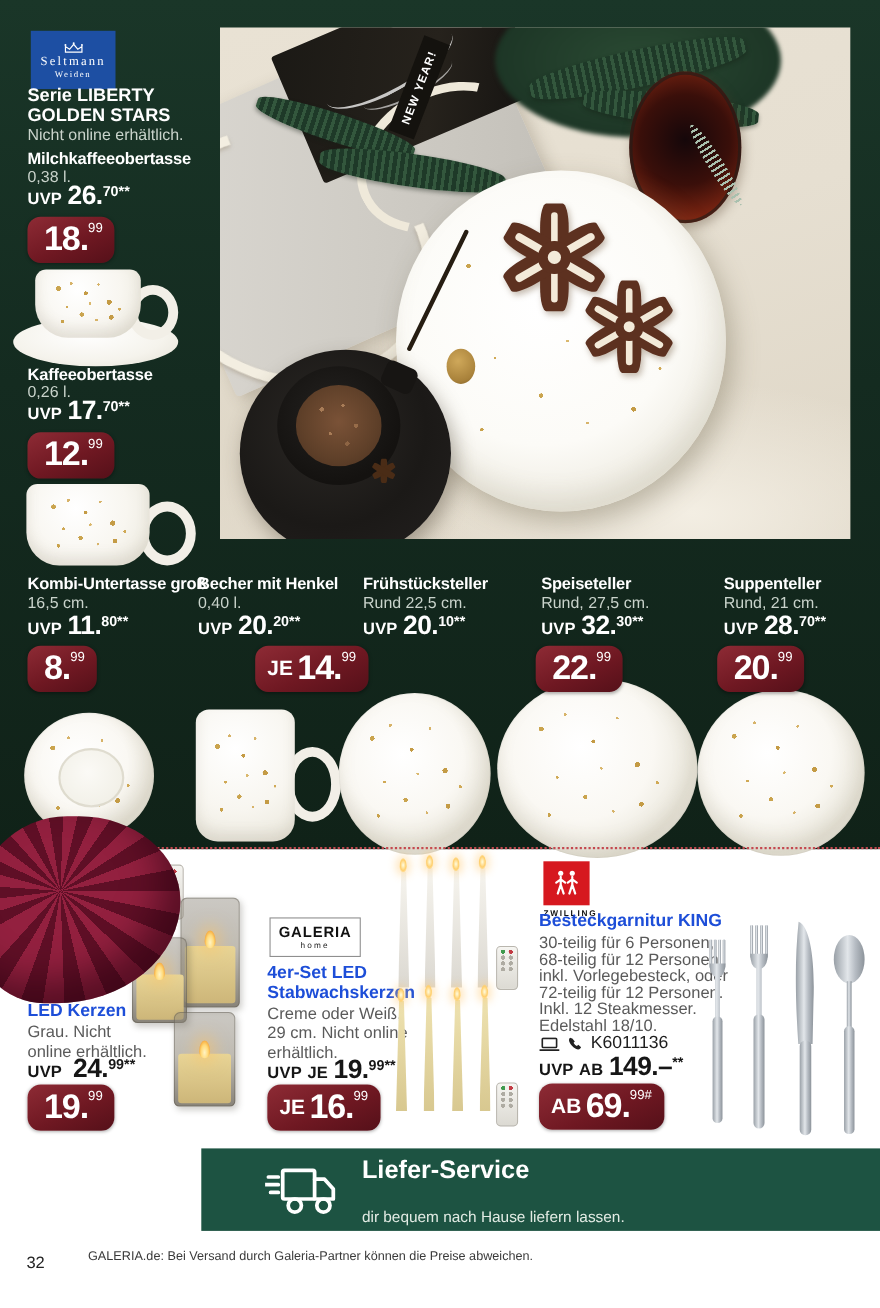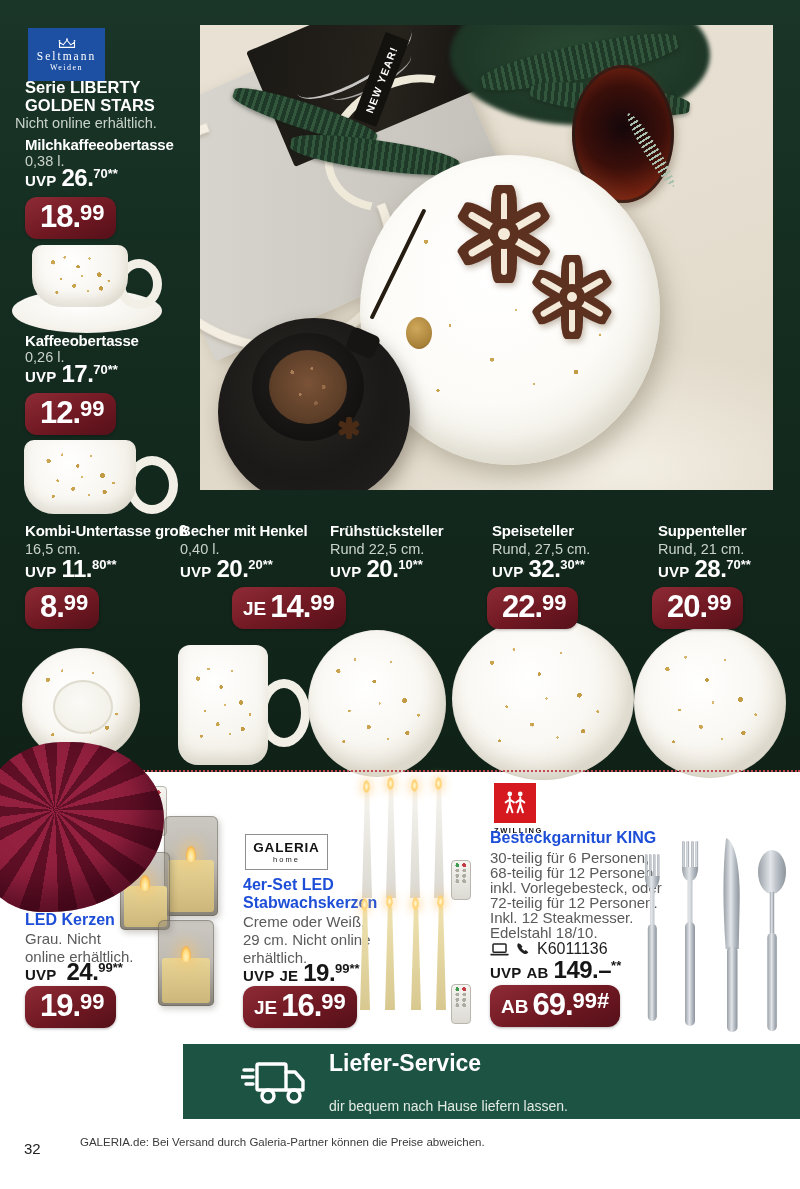--- a/index.html
+++ b/index.html
@@ -12,21 +12,21 @@
          background:linear-gradient(180deg,#1a3628 0%,#142b20 45%,#102218 100%);}
 
   
   .selt{position:absolute;left:28px;top:28px;width:77px;height:53px;background:#1d4fa3;
         display:flex;flex-direction:column;align-items:center;justify-content:center;color:#fff;}
   .selt .s1{font-family:"Liberation Serif",serif;font-size:11.5px;letter-spacing:2px;line-height:13px;}
   .selt .s2{font-family:"Liberation Serif",serif;font-size:8px;letter-spacing:1.5px;line-height:9px;}
 
   .series1{position:absolute;left:25px;top:78px;font-size:16.5px;font-weight:700;color:#fff;white-space:nowrap;}
   .series2{position:absolute;left:25px;top:96px;font-size:16.5px;font-weight:700;color:#fff;white-space:nowrap;}
-  .gnote{position:absolute;left:15px;top:115px;font-size:14.5px;color:#c9d3cb;white-space:nowrap;}
+  .gnote{position:absolute;left:25px;top:115px;font-size:14.5px;color:#c9d3cb;white-space:nowrap;}
 
   .gname{position:absolute;font-size:15px;font-weight:700;color:#fff;letter-spacing:-0.2px;white-space:nowrap;}
   .gsize{position:absolute;font-size:14.5px;color:#c9d3cb;white-space:nowrap;}
   .wname{position:absolute;font-size:16px;font-weight:700;color:#1d4ed8;white-space:nowrap;}
   .wdesc{position:absolute;font-size:15px;color:#5a5a5a;white-space:nowrap;}
 
   
   .uvp{position:absolute;display:flex;align-items:flex-start;white-space:nowrap;}
   .uvp .lbl{font-size:15px;font-weight:700;margin:6px 5px 0 0;letter-spacing:.2px;}
   .uvp .umain{font-size:24px;font-weight:700;letter-spacing:-.5px;line-height:24px;}
@@ -34,21 +34,21 @@
   .uvp.on-green{color:#fff;}
   .uvp.on-white{color:#161616;}
 
   
   .badge{position:absolute;display:flex;align-items:flex-start;
          background:linear-gradient(155deg,#8e2b35 0%,#6f1822 55%,#551019 100%);
          border-radius:12px;color:#fff;padding:5px 11px 7px;white-space:nowrap;
          box-shadow:0 1px 3px rgba(0,0,0,.3);}
   .badge .bpfx{font-size:19px;font-weight:700;align-self:flex-end;margin:0 4px 2px 0;}
   .badge .bmain{font-size:31px;font-weight:700;line-height:30px;letter-spacing:-1px;}
-  .badge .bsup{font-size:22px;font-weight:700;margin-top:-2px;}
+  .badge .bsup{font-size:12px;font-weight:400;margin-top:-2px;}
 
   
   .plate{position:absolute;border-radius:50%;
          background:radial-gradient(circle at 42% 38%, #ffffff 0%, #faf8f3 45%, #ebe8dd 70%, #f7f5ee 84%, #e7e4d8 100%);
          box-shadow:inset -4px -10px 18px rgba(120,110,85,.18), inset 0 0 0 1px rgba(0,0,0,.03);}
   .speckle{position:absolute;inset:0;border-radius:inherit;background-image:
     radial-gradient(circle 2.2px at 22% 28%, #caa44e 97%, transparent),
     radial-gradient(circle 1.4px at 34% 20%, #d7b369 97%, transparent),
     radial-gradient(circle 1.8px at 48% 35%, #c49b45 97%, transparent),
     radial-gradient(circle 1.2px at 60% 22%, #d7b369 97%, transparent),

